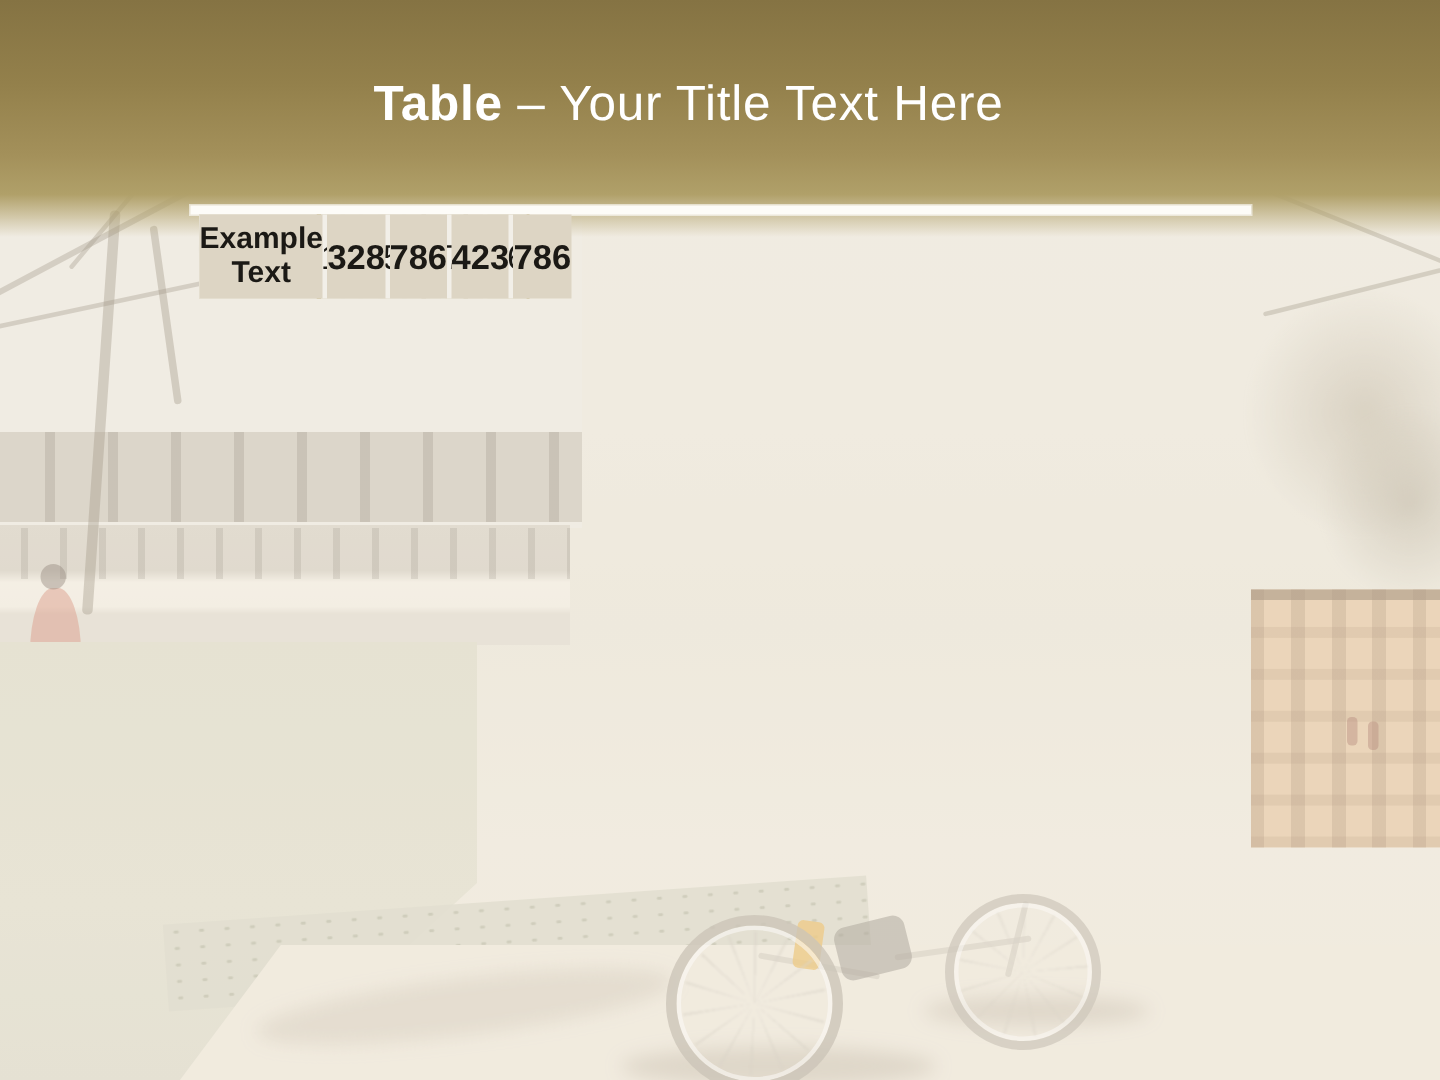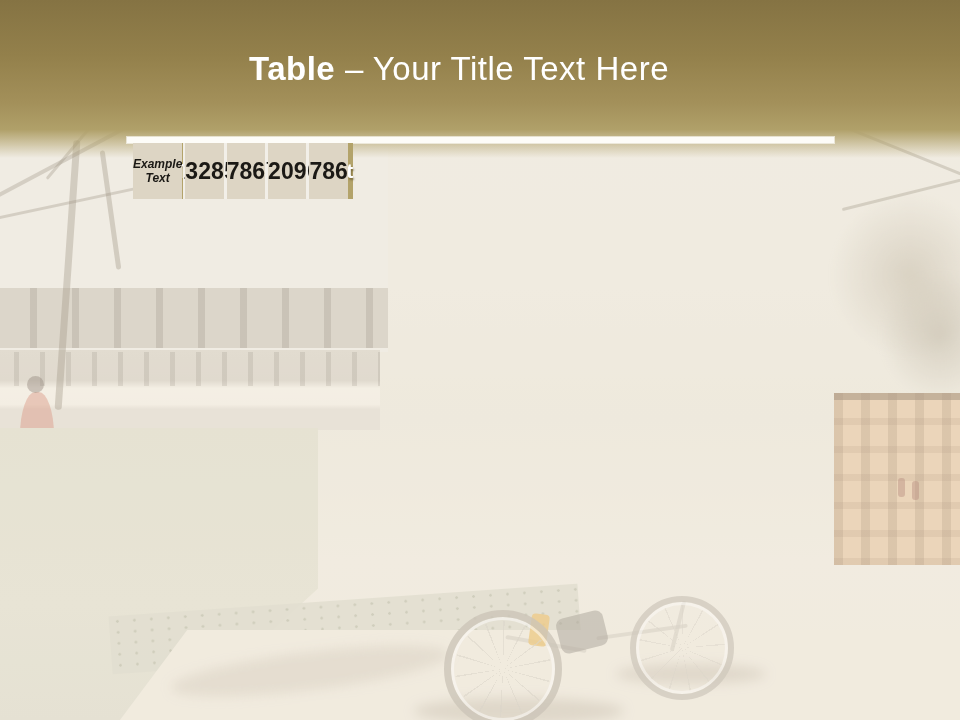--- a/index.html
+++ b/index.html
@@ -93,21 +93,21 @@
   .title .tb{position:static;font-weight:700;}
   .title .tr{position:static;font-weight:400;}
 
   
   table.data{left:127px;top:137px;width:707px;border-collapse:separate;border-spacing:3px;
     background:#fdfcf8;table-layout:fixed;box-shadow:0 0 0 1px rgba(255,255,255,.6);}
   table.data th,table.data td{position:static;text-align:center;vertical-align:middle;padding:0;}
   table.data th{height:56px;background:#b3a36a;color:#fff;font-size:21px;font-weight:700;
     text-shadow:1px 2px 2px rgba(80,65,25,.55);}
   table.data td{height:56px;color:#1b1915;}
-  td.label{font-size:12px;font-style:italic;}
+  td.label{font-size:20px;}
   td.num{font-size:23px;}
   tbody tr:nth-child(odd) td{background:#ddd5c4;}
   tbody tr:nth-child(even) td{background:#f2efe8;}
   tbody tr.bold-row td{font-weight:700;}
 </style>
 </head>
 <body>
 
 <div class="slide">
 
@@ -206,19 +206,19 @@
         <td class="label">Example Text</td>
         <td class="num">123</td>
         <td class="num">54</td>
         <td class="num">57</td>
         <td class="num">456</td>
       </tr>
       <tr class="bold-row">
         <td class="label">Example Text</td>
         <td class="num">328</td>
         <td class="num">786</td>
-        <td class="num">209</td>
+        <td class="num">423</td>
         <td class="num">786</td>
       </tr>
     </tbody>
   </table>
 
 </div>
 
 </body></html>

